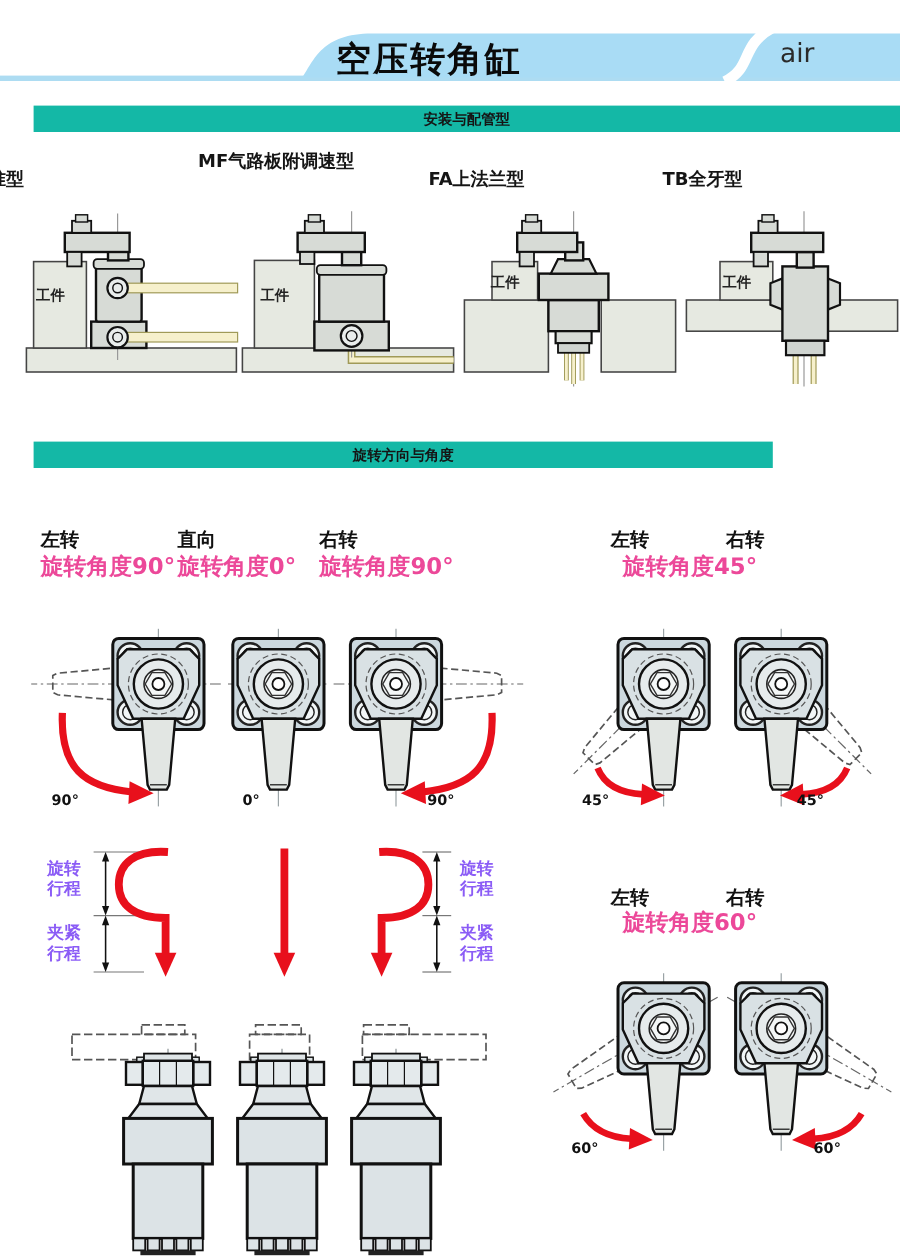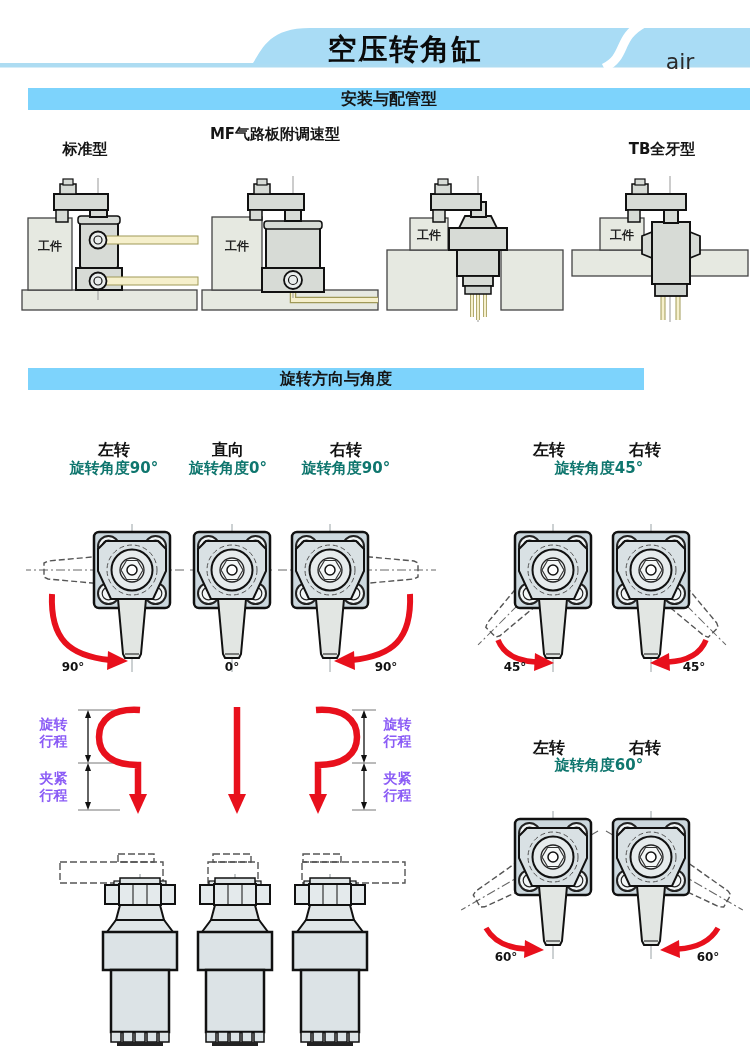--- a/index.html
+++ b/index.html
@@ -1,27 +1,27 @@
 <!DOCTYPE html>
 <html><head>
 <meta charset="utf-8">
 <style>
   html,body{margin:0;padding:0;background:#fff;}
   .page{position:relative;width:750px;height:1050px;background:#fff;overflow:hidden;
         font-family:"DejaVu Sans","Liberation Sans",sans-serif;color:#111;}
   .abs{position:absolute;}
-  .ctr{text-align:center;}
+  .ctr{}
   .page-title{font-size:29px;font-weight:bold;letter-spacing:2px;color:#0a0a0a;}
-  .brand{font-size:22px;color:#2a2a2a;margin-top:16px;}
-  .secbar{background:#7dd3fc;height:22px;line-height:22px;font-size:16px;font-weight:bold;
+  .brand{font-size:22px;color:#2a2a2a;}
+  .secbar{background:#14b8a6;height:22px;line-height:22px;font-size:12px;font-weight:bold;
           text-align:center;color:#151515;}
   .typelabel{font-size:15px;font-weight:bold;color:#151515;}
   .wklabel{font-size:12px;font-weight:bold;color:#222;}
   .dirlabel{font-size:16px;font-weight:bold;color:#111;}
-  .caplabel{font-size:15px;font-weight:bold;color:#0f766e;}
+  .caplabel{font-size:19px;font-weight:bold;color:#ec4899;}
   .deglabel{font-size:12px;font-weight:bold;color:#111;}
   .strokelabel{width:2.2em;font-size:14px;font-weight:bold;line-height:17px;
                word-break:break-all;text-align:center;color:#8b5cf6;}
   svg{display:block;}
 </style>
 </head>
 <body>
 
 <div class="page">
 
@@ -280,20 +280,21 @@
     </g>
   </svg>
 
   <div class="abs page-title ctr" style="left:280px;top:30px;width:250px">空压转角缸</div>
   <div class="abs brand ctr" style="left:650px;top:33px;width:60px">air</div>
 
   <div class="abs secbar" style="left:28px;top:88px;width:722px">安装与配管型</div>
 
   <div class="abs typelabel ctr" style="left:-25px;top:140px;width:220px">标准型</div>
   <div class="abs typelabel ctr" style="left:165px;top:125px;width:220px">MF气路板附调速型</div>
+  <div class="abs typelabel ctr" style="left:357px;top:140px;width:220px">FA上法兰型</div>
   <div class="abs typelabel ctr" style="left:552px;top:140px;width:220px">TB全牙型</div>
 
   <div class="abs wklabel ctr" style="left:30px;top:238px;width:40px">工件</div>
   <div class="abs wklabel ctr" style="left:217px;top:238px;width:40px">工件</div>
   <div class="abs wklabel ctr" style="left:409px;top:227px;width:40px">工件</div>
   <div class="abs wklabel ctr" style="left:602px;top:227px;width:40px">工件</div>
 
   <div class="abs secbar" style="left:28px;top:368px;width:616px">旋转方向与角度</div>
 
   <div class="abs dirlabel ctr" style="left:34px;top:440px;width:160px">左转</div>

